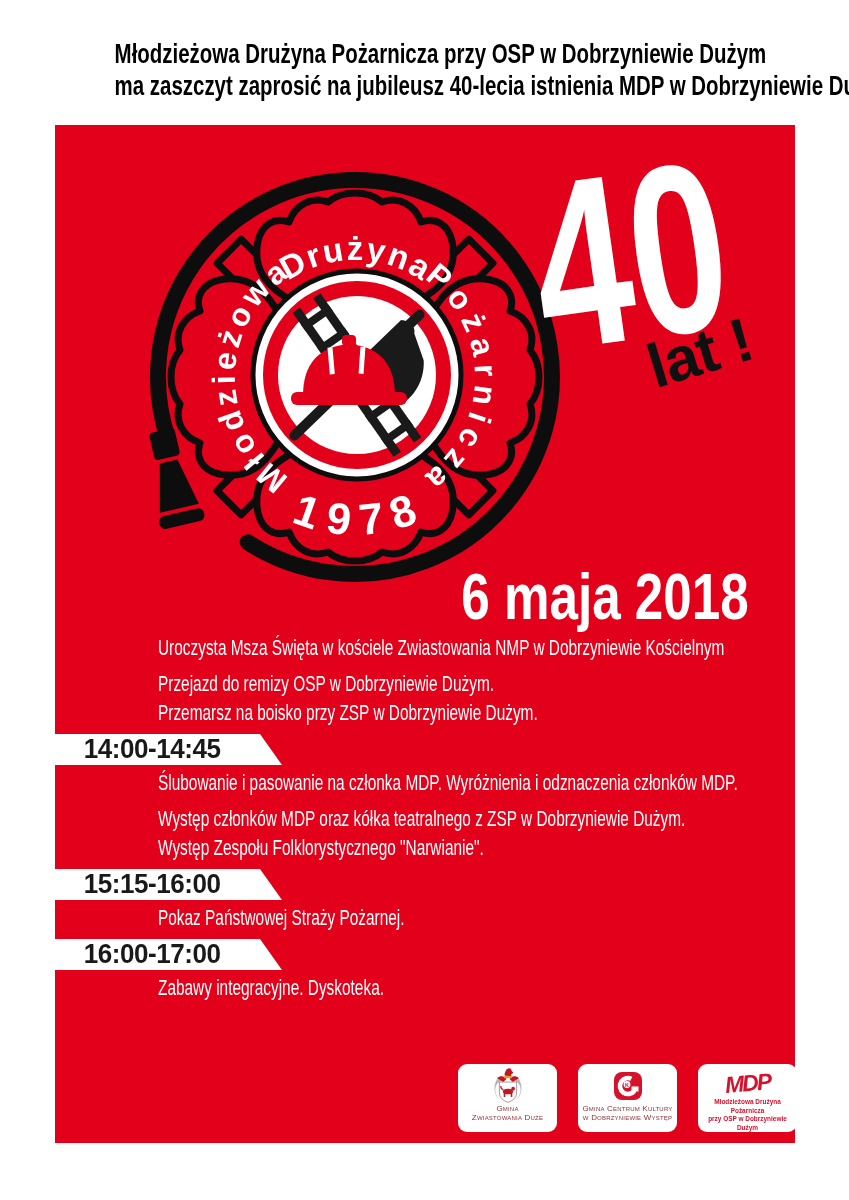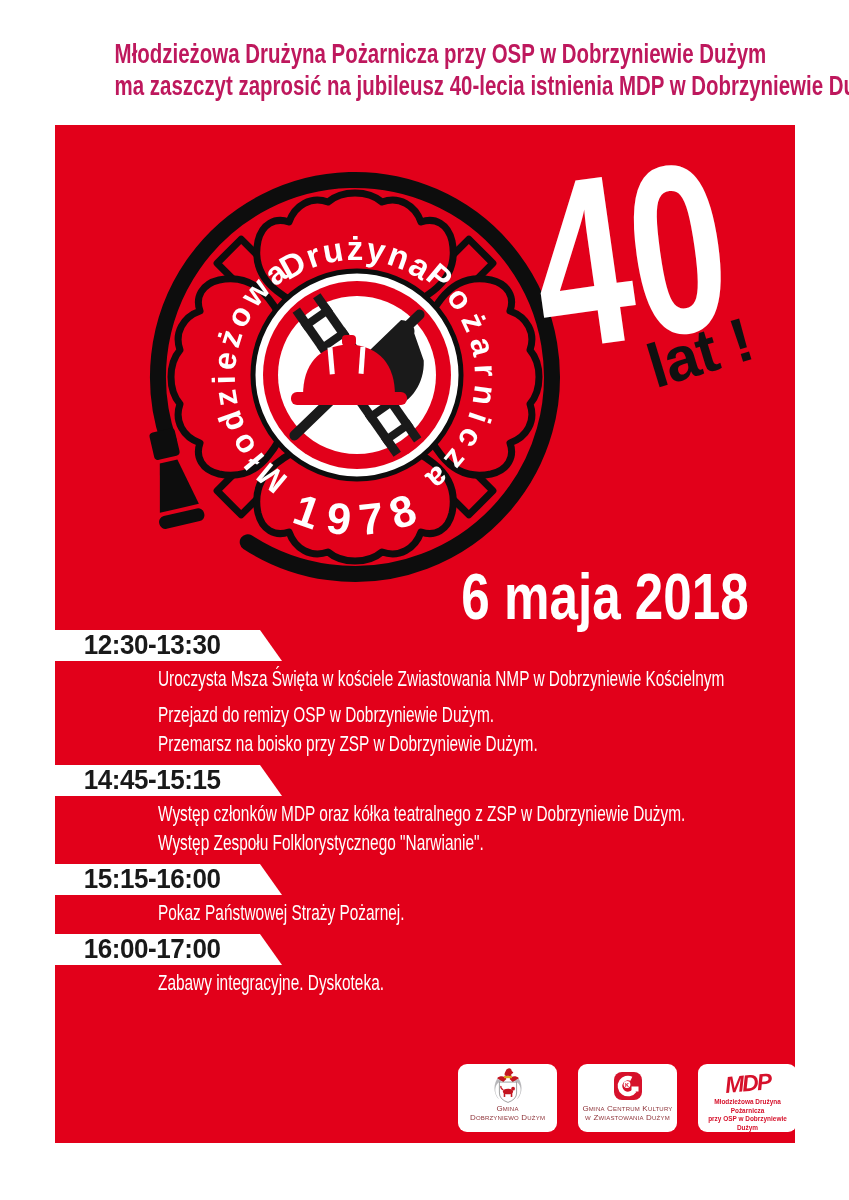--- a/index.html
+++ b/index.html
@@ -1,19 +1,19 @@
 <!DOCTYPE html>
 <html><head>
 <meta charset="utf-8">
 <style>
   html,body{margin:0;padding:0;background:#ffffff;}
   .poster{position:relative;width:849px;height:1200px;background:#ffffff;overflow:hidden;
           font-family:"Liberation Sans","DejaVu Sans",sans-serif;}
   
-  .header{position:absolute;top:38px;left:0;width:849px;text-align:center;color:#be185d;}
+  .header{position:absolute;top:38px;left:0;width:849px;text-align:center;color:#000000;}
   .header .hline{font-size:28px;line-height:32px;font-weight:700;transform:scaleX(.73);transform-origin:50% 50%;white-space:nowrap;}
   
   .red-block{position:absolute;left:55px;top:125px;width:740px;height:1018px;background:#e2001a;}
   .emblem{position:absolute;left:70px;top:25px;width:460px;height:460px;}
   .forty{position:absolute;left:440px;top:14px;width:270px;text-align:center;color:#ffffff;
          font-size:240px;line-height:235px;font-weight:700;
          transform:rotate(-8deg) scaleX(.72);transform-origin:50% 50%;}
   .lat{position:absolute;left:592px;top:192px;color:#101010;font-size:62px;font-weight:700;
        transform:rotate(-17deg);transform-origin:50% 50%;letter-spacing:-1px;}
   .bigdate{position:absolute;left:360px;top:440px;width:380px;text-align:center;color:#ffffff;
@@ -127,37 +127,39 @@
         </text>
       </g>
     </svg>
 
     <div class="forty">40</div>
     <div class="lat">lat !</div>
     <div class="bigdate">6 maja 2018</div>
 
     <div class="schedule">
       <div class="row">
-        <div class="time-banner">
-            <span class="t">12:30-13:30</span>
-          </div>
         <div class="desc">
             <div>Uroczysta Msza Święta w kościele Zwiastowania NMP w Dobrzyniewie Kościelnym</div>
           </div>
       </div>
       <div class="row">
         <div class="desc">
           <div>Przejazd do remizy OSP w Dobrzyniewie Dużym.</div>
           <div>Przemarsz na boisko przy ZSP w Dobrzyniewie Dużym.</div>
         </div>
       </div>
       <div class="row">
         <div class="time-banner">
-            <span class="t">14:45-15:15</span>
-          </div>
+            <span class="t">14:00-14:45</span>
+          </div>
+        <div class="desc">
+            <div>Ślubowanie i pasowanie na członka MDP. Wyróżnienia i odznaczenia członków MDP.</div>
+          </div>
+      </div>
+      <div class="row">
         <div class="desc">
           <div>Występ członków MDP oraz kółka teatralnego z ZSP w Dobrzyniewie Dużym.</div>
           <div>Występ Zespołu Folklorystycznego "Narwianie".</div>
         </div>
       </div>
       <div class="row">
         <div class="time-banner">
             <span class="t">15:15-16:00</span>
           </div>
         <div class="desc">
@@ -187,37 +189,37 @@
             <path d="M -2 -24 Q 4 -28 5 -22 Q 9 -20 4 -18 Q 6 -15 0 -16 Q -6 -15 -4 -20 Z" fill="#c41520"></path>
             <path d="M -11 -8 H 11 V 6 Q 11 14 0 18 Q -11 14 -11 6 Z" fill="#ffffff" stroke="#666" stroke-width="0.8"></path>
             <ellipse cx="0" cy="4" rx="6.5" ry="3.6" fill="#c41520"></ellipse>
             <circle cx="6.5" cy="0.5" r="2.4" fill="#c41520"></circle>
             <rect x="-5.5" y="5" width="2" height="6" fill="#c41520"></rect>
             <rect x="3.5" y="5" width="2" height="6" fill="#c41520"></rect>
             <path d="M -6 2 Q -10 0 -9 -3" stroke="#c41520" stroke-width="1.6" fill="none"></path>
           </svg>
         </div>
         <div class="cap">Gmina</div>
-        <div class="cap">Dobrzyniewo Dużym</div>
+        <div class="cap">Zwiastowania Duże</div>
       </div>
 
       <div class="card">
         <div class="logo">
           <svg width="30" height="30" viewBox="0 0 30 30">
             <rect x="1" y="1" width="28" height="28" rx="8" fill="#d6112b"></rect>
             <g transform="translate(15,15)">
               <circle r="8" fill="none" stroke="#ffffff" stroke-width="4.6" stroke-dasharray="36 15" transform="rotate(35)"></circle>
               <rect x="3.5" y="0.5" width="7" height="5" fill="#ffffff"></rect>
               <circle cx="-1" cy="-1.5" r="3.4" fill="#ffffff"></circle>
               <text x="-1" y="0.6" text-anchor="middle" font-size="5.5" font-weight="700" fill="#d6112b" font-family="Liberation Sans, sans-serif">K</text>
             </g>
           </svg>
         </div>
         <div class="cap">Gmina Centrum Kultury</div>
-        <div class="cap">w Zwiastowania Dużym</div>
+        <div class="cap">w Dobrzyniewie Występ</div>
       </div>
 
       <div class="card">
         <div class="logo">
           <span class="mdp-word">MDP</span>
         </div>
         <div class="cap-mdp">Młodzieżowa Drużyna Pożarnicza</div>
         <div class="cap-mdp">przy OSP w Dobrzyniewie Dużym</div>
       </div>
 

